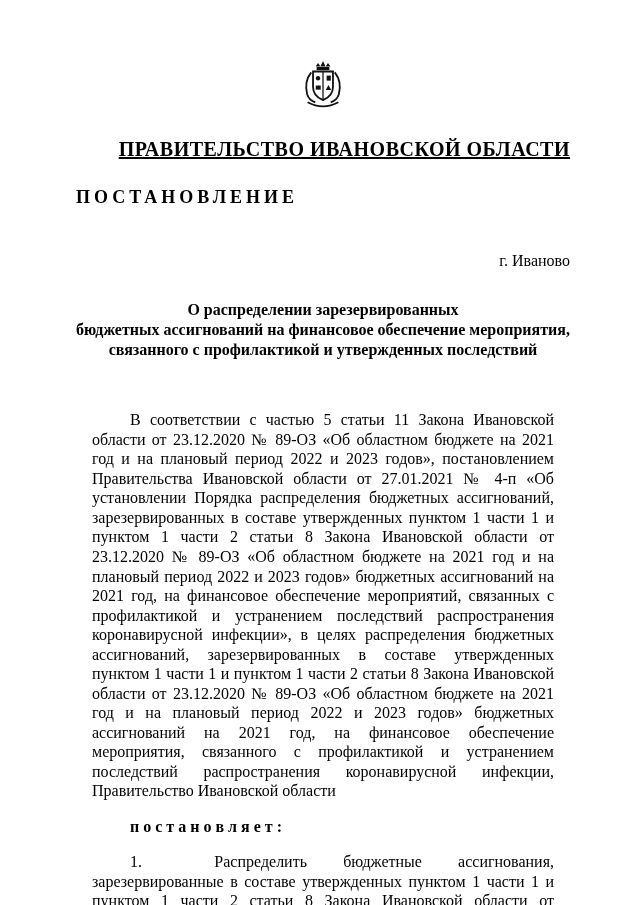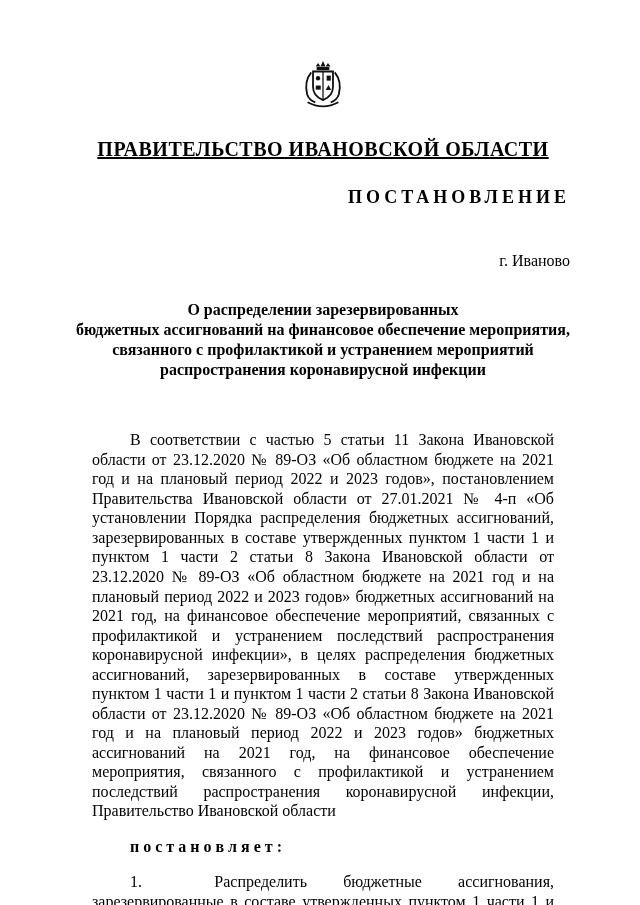--- a/index.html
+++ b/index.html
@@ -20,29 +20,29 @@
     padding: 58px 70px 40px 76px;
   }
   .emblem {
     text-align: center;
     margin: 0 0 20px 0;
   }
   .org-title {
     margin: 0 0 26px 0;
     font-size: 20px;
     font-weight: bold;
-    text-align: center;
+    text-align: right;
     text-decoration: underline;
     letter-spacing: 0.5px;
   }
   .doc-type {
     margin: 13px 0 44px 0;
     font-size: 18px;
     font-weight: bold;
-    text-align: right;
+    text-align: left;
     letter-spacing: 4px;
   }
   .dateline {
     font-size: 16px;
     text-align: center;
     line-height: 1.15;
   }
   .city {
     font-size: 16px;
     text-align: right;
@@ -99,22 +99,21 @@
 
   <h1 class="org-title">ПРАВИТЕЛЬСТВО ИВАНОВСКОЙ ОБЛАСТИ</h1>
 
   <h2 class="doc-type">ПОСТАНОВЛЕНИЕ</h2>
 
   <div class="city">г. Иваново</div>
 
   <div class="subject">
     <div>О распределении зарезервированных</div>
     <div>бюджетных ассигнований на финансовое обеспечение мероприятия,</div>
-    <div>связанного с профилактикой и устранением мероприятий</div>
-    <div>распространения коронавирусной инфекции</div>
+    <div>связанного с профилактикой и утвержденных последствий</div>
   </div>
 
   <div class="body-text">
     <p class="indent">В соответствии с частью 5 статьи 11 Закона Ивановской области от 23.12.2020 № 89-ОЗ «Об областном бюджете на 2021 год и на плановый период 2022 и 2023 годов», постановлением Правительства Ивановской области от 27.01.2021 № 4-п «Об установлении Порядка распределения бюджетных ассигнований, зарезервированных в составе утвержденных пунктом 1 части 1 и пунктом 1 части 2 статьи 8 Закона Ивановской области от 23.12.2020 № 89-ОЗ «Об областном бюджете на 2021 год и на плановый период 2022 и 2023 годов» бюджетных ассигнований на 2021 год, на финансовое обеспечение мероприятий, связанных с профилактикой и устранением последствий распространения коронавирусной инфекции», в целях распределения бюджетных ассигнований, зарезервированных в составе утвержденных пунктом 1 части 1 и пунктом 1 части 2 статьи 8 Закона Ивановской области от 23.12.2020 № 89-ОЗ «Об областном бюджете на 2021 год и на плановый период 2022 и 2023 годов» бюджетных ассигнований на 2021 год, на финансовое обеспечение мероприятия, связанного с профилактикой и устранением последствий распространения коронавирусной инфекции, Правительство Ивановской области</p>
     <p class="resolves">п о с т а н о в л я е т :</p>
     <p class="indent">1.&nbsp;&nbsp;Распределить бюджетные ассигнования, зарезервированные в составе утвержденных пунктом 1 части 1 и пунктом 1 части 2 статьи 8 Закона Ивановской области от 23.12.2020 № 89-ОЗ «Об областном бюджете на 2021 год и на плановый период 2022 и 2023 годов» бюджетных ассигнований на 2021 год, Департаменту здравоохранения Ивановской области на мероприятия, связанные с обеспечением исследований умерших с подозрением на коронавирусную инфекцию, в объеме 6 602 164,71 рубля.</p>
   </div>
 
 </div>
 

